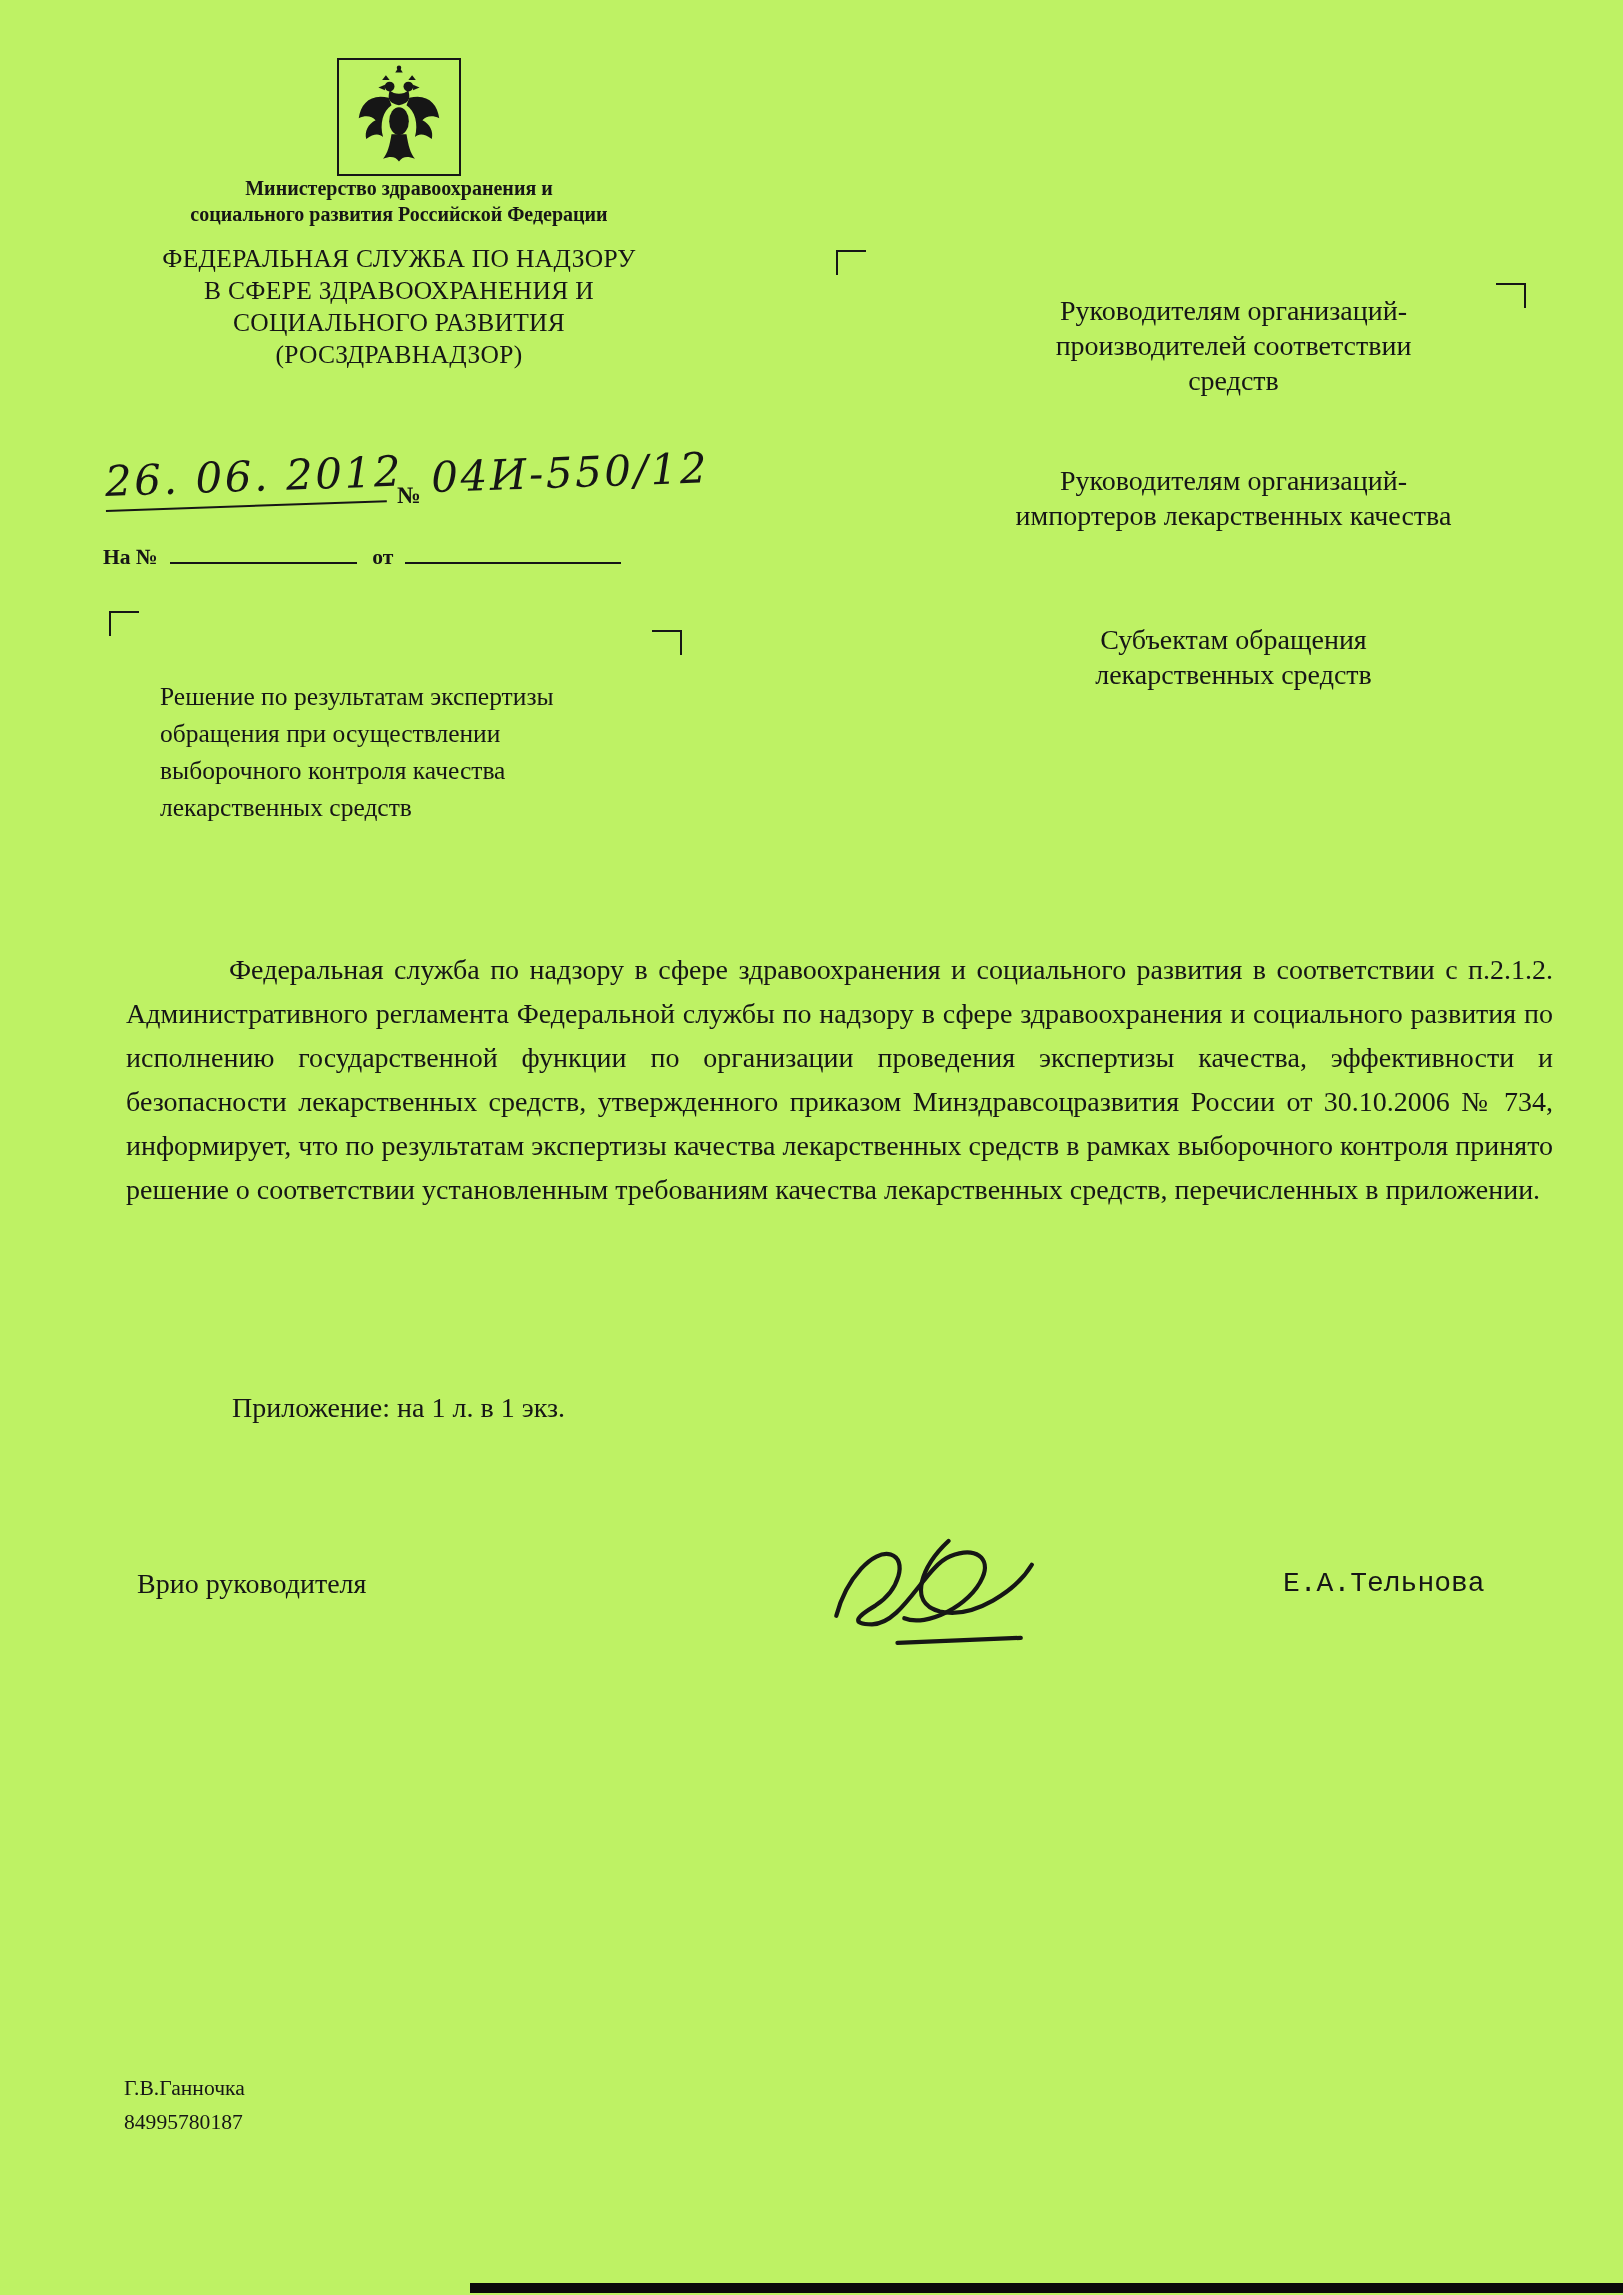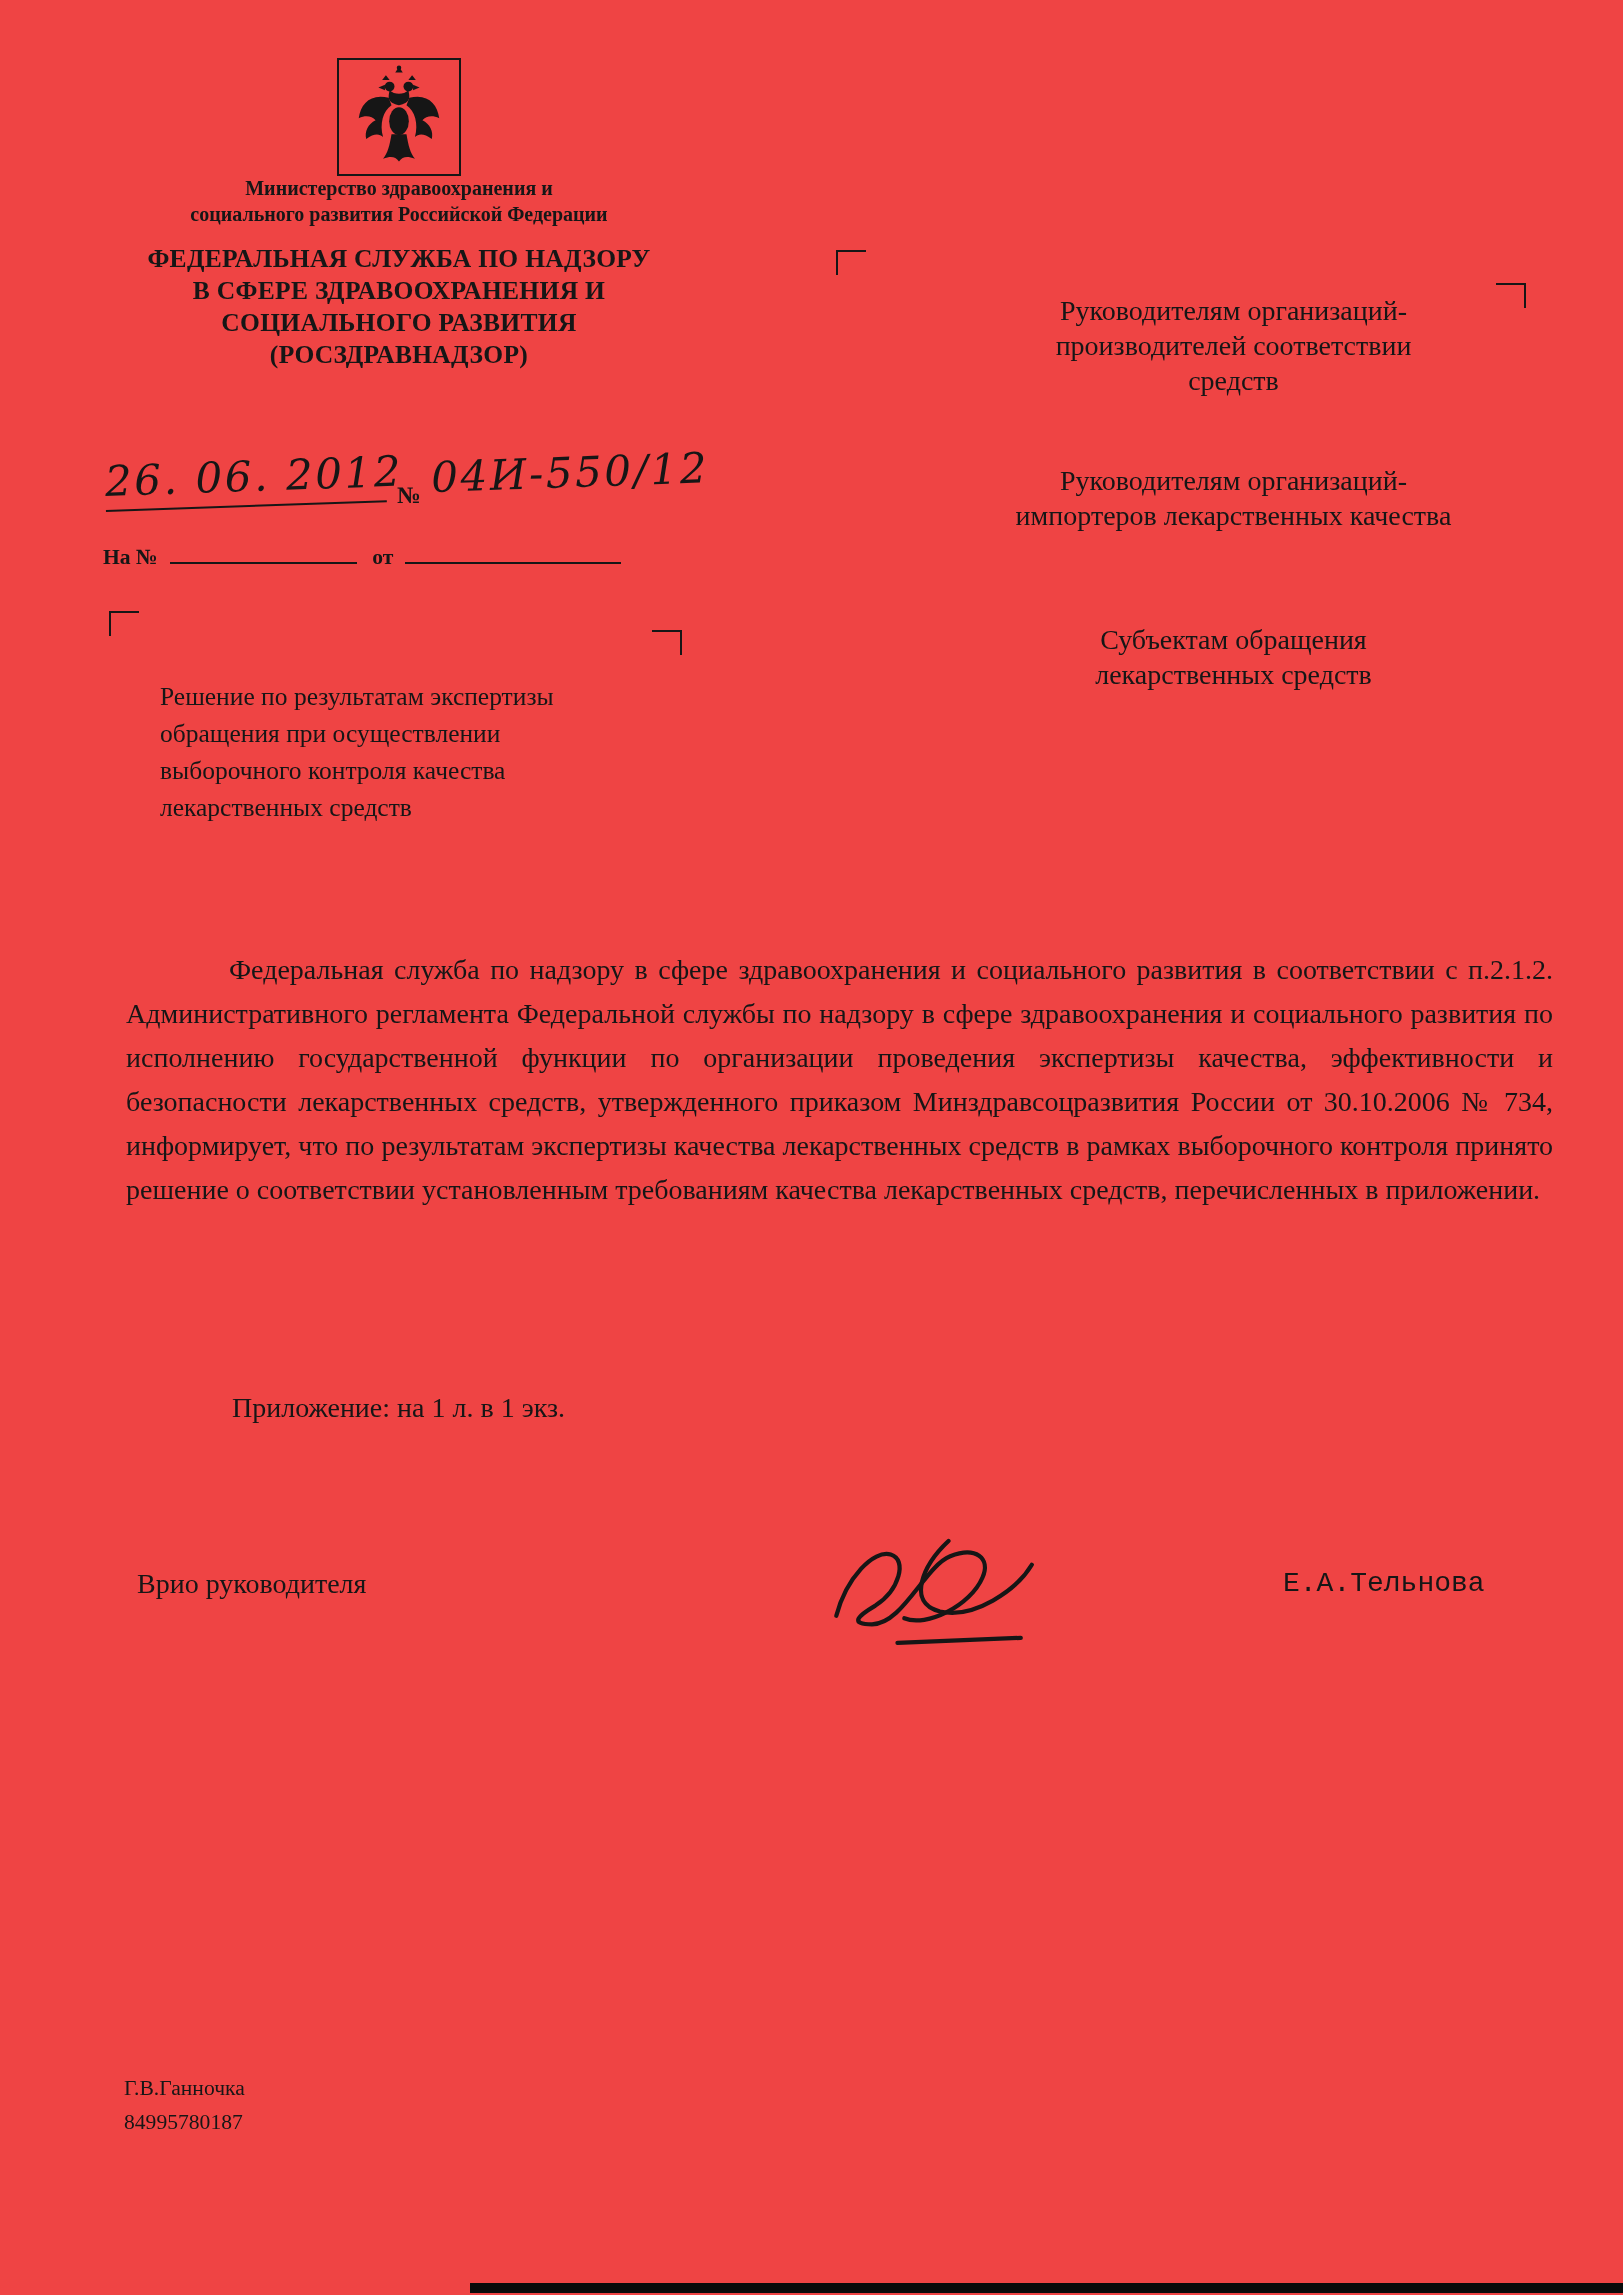--- a/index.html
+++ b/index.html
@@ -1,21 +1,21 @@
 <!DOCTYPE html>
 <html style="font-size:10.5px"><head>
 <meta charset="utf-8">
 <style>
   html, body { margin: 0; padding: 0; background: #d7d7d7; }
   .page {
     position: relative;
     width: 1623px;
     height: 2295px;
     margin: 0 auto;
-    background: #ef4444;
+    background: #bef264;
     color: #161616;
     font-family: "Liberation Serif", serif;
     overflow: hidden;
   }
   .abs { position: absolute; }
 
   
   .emblem-box {
     left: 337px; top: 58px;
     width: 124px; height: 118px;
@@ -27,21 +27,21 @@
 
   .ministry {
     left: 85px; top: 175px; width: 628px;
     text-align: center;
     font-weight: bold;
     font-size: 20px; line-height: 26px;
   }
   .service {
     left: 85px; top: 243px; width: 628px;
     text-align: center;
-    font-weight: bold;
+    font-weight: normal;
     font-size: 25.5px; line-height: 32px;
     letter-spacing: 0.3px;
   }
   .org-address {
     left: 85px; top: 385px; width: 628px;
     text-align: center;
     font-size: 18.3px; line-height: 26px;
   }
 
   

